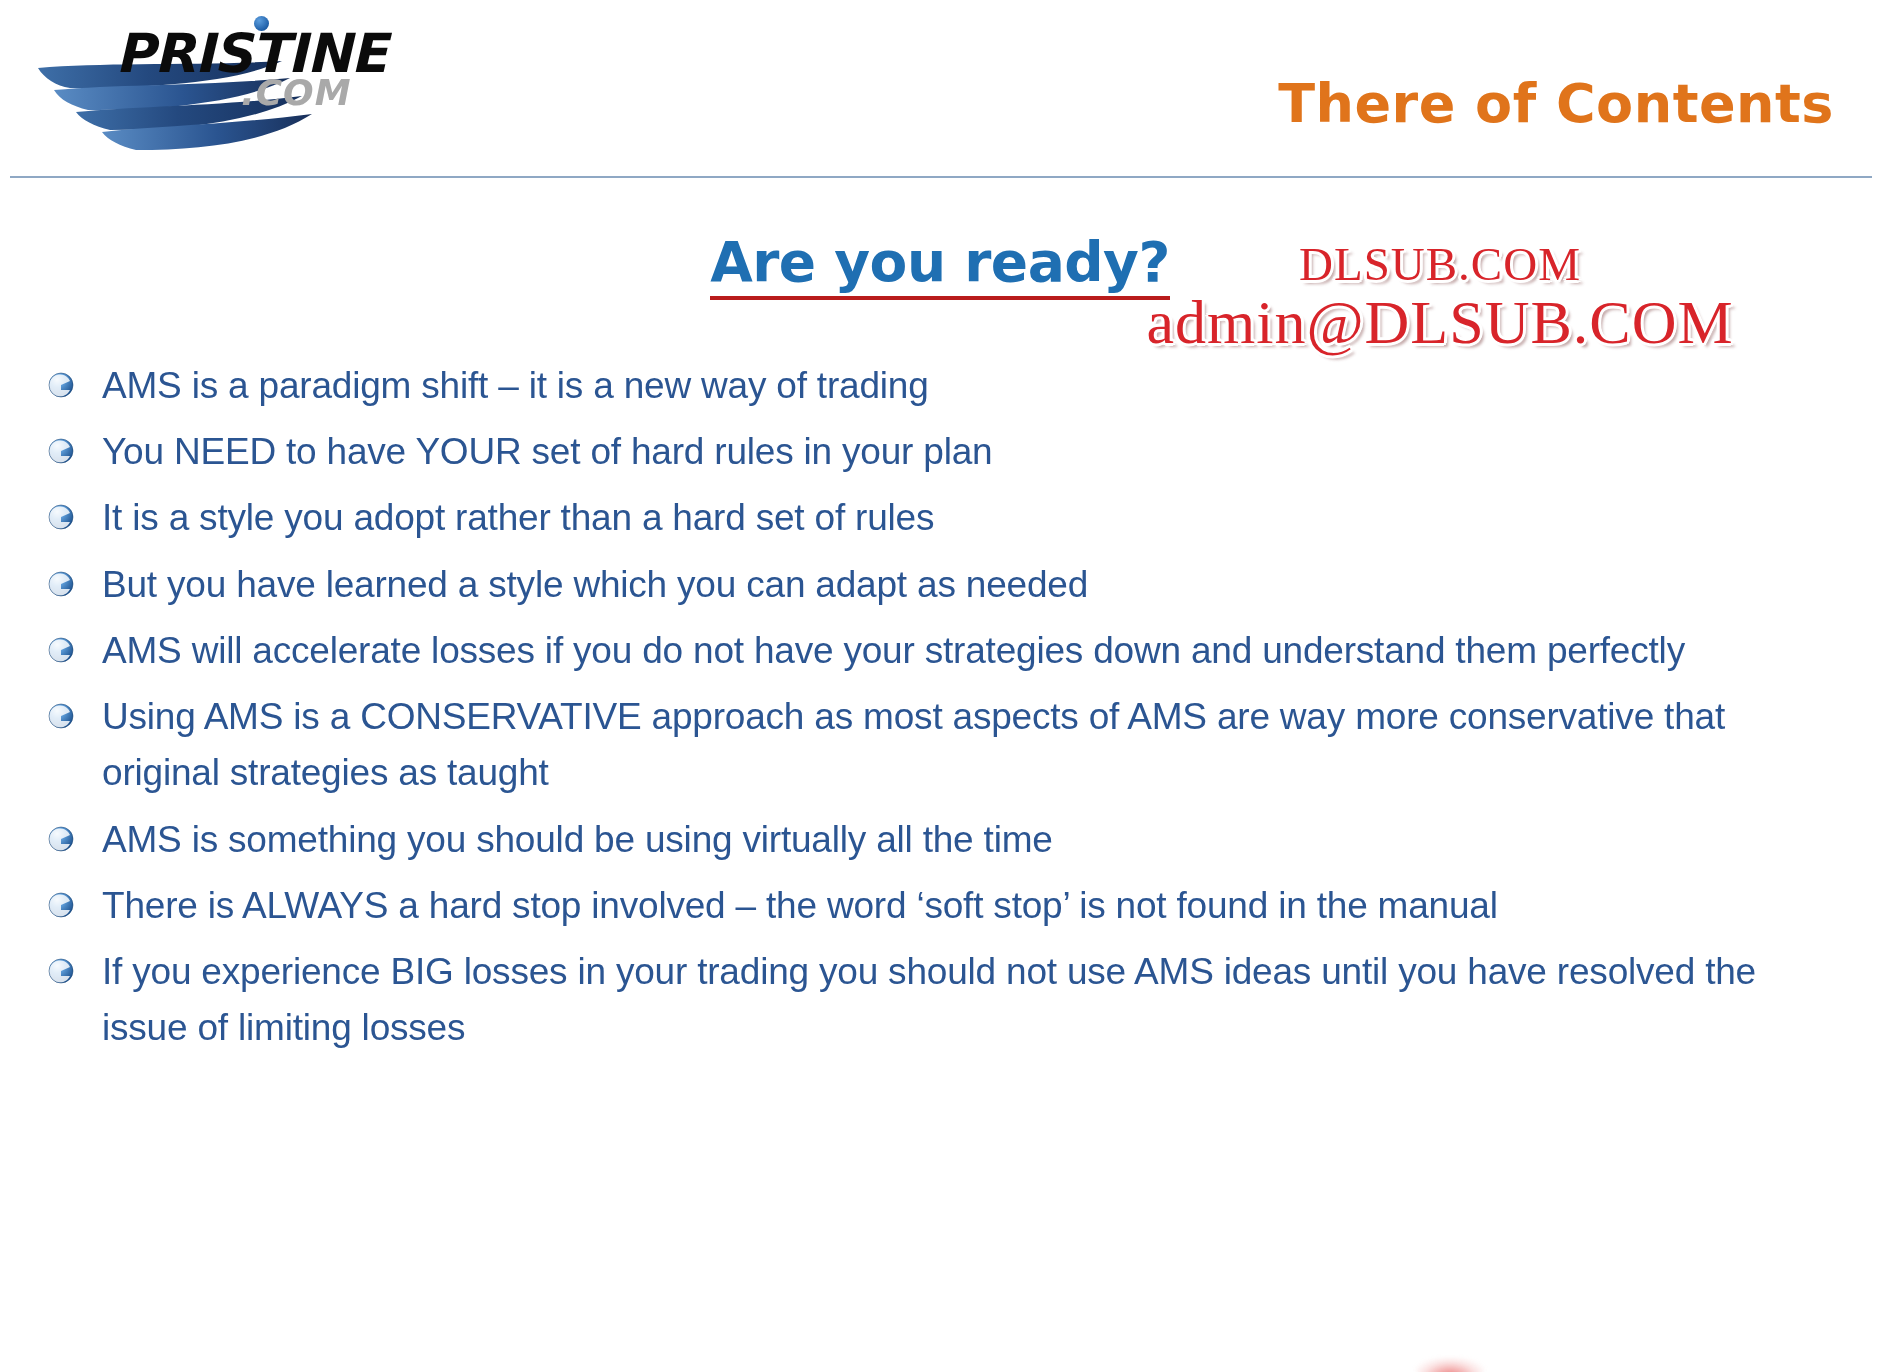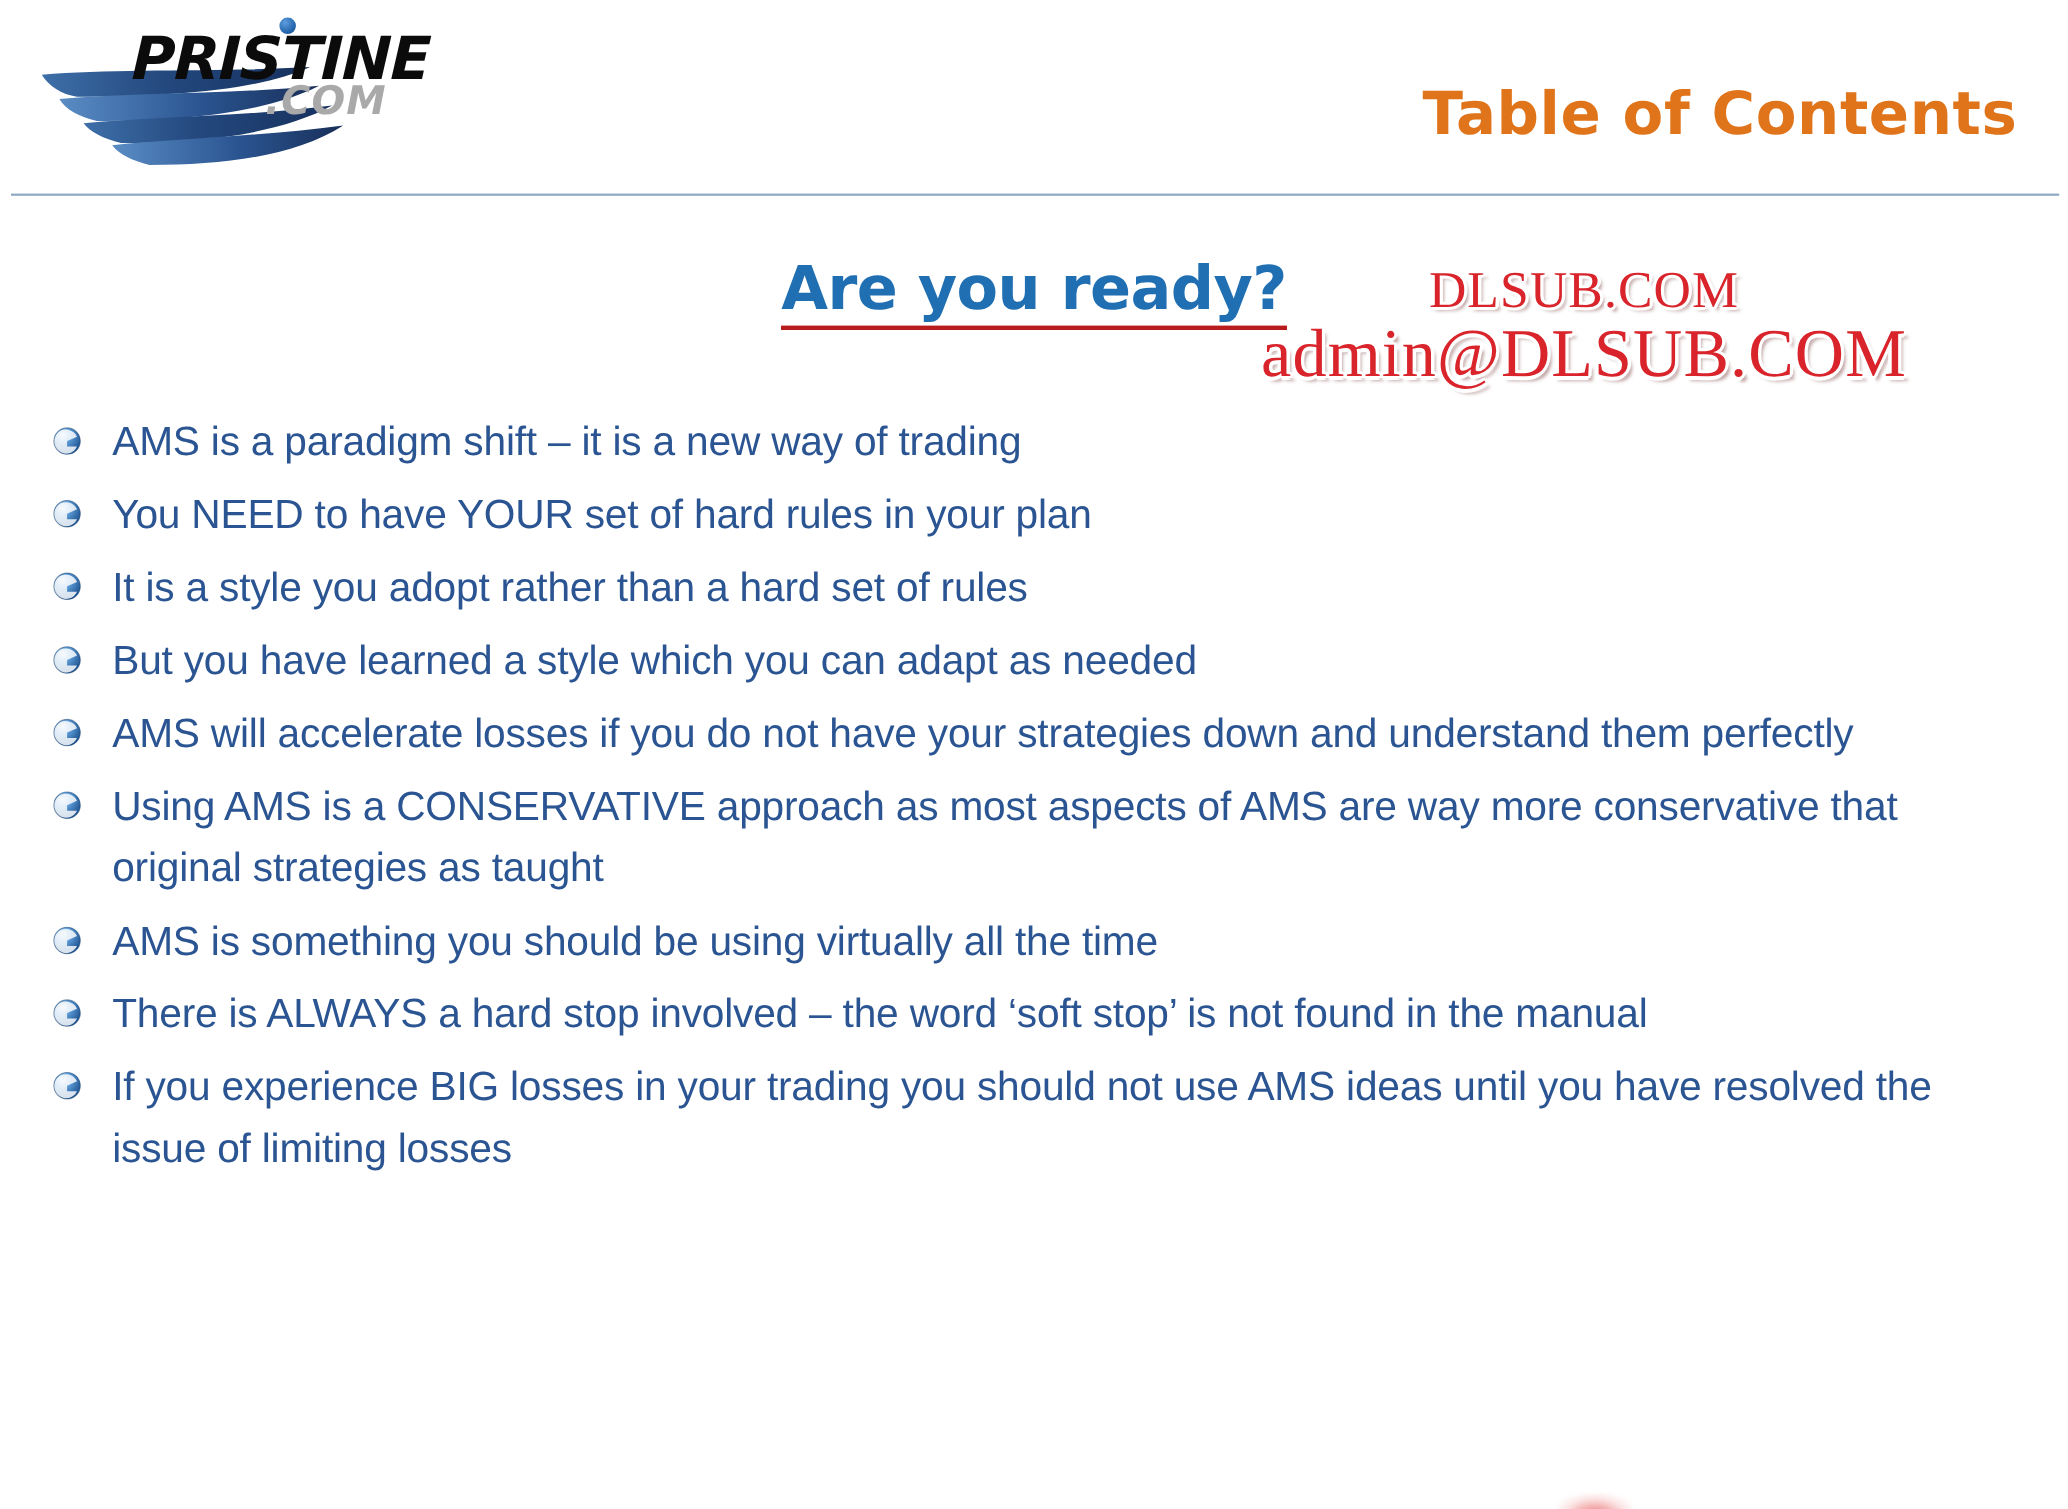--- a/index.html
+++ b/index.html
@@ -139,21 +139,21 @@
        0   -3px 0 #ffffff,  0    3px 0 #ffffff,
        4px  4px 3px rgba(120,60,60,0.45);
   }
   .wm-line1 { font-size: 47px; }
   .wm-line2 { font-size: 62px; }
 
   
   .bullet-list {
     position: absolute;
     left: 34px;
-    top: 196px;
+    top: 180px;
     width: 1800px;
     list-style: none;
     margin: 0;
     padding: 0;
   }
   .bullet-item {
     position: relative;
     padding-left: 68px;
     margin-bottom: 10px;
     font-family: "Liberation Sans", sans-serif;
@@ -203,21 +203,21 @@
       <path d="M2,8 C70,2 160,6 246,1 C200,22 120,28 34,28 C20,26 8,18 2,8 Z" fill="url(#wg1)"></path>
       <path d="M18,30 C86,24 168,26 254,18 C208,42 132,50 52,50 C36,46 24,40 18,30 Z" fill="url(#wg2)"></path>
       <path d="M40,52 C104,46 186,46 266,36 C218,62 148,70 74,70 C58,66 46,60 40,52 Z" fill="url(#wg1)"></path>
       <path d="M66,72 C124,66 200,64 276,54 C232,82 168,90 100,90 C84,86 72,80 66,72 Z" fill="url(#wg2)"></path>
     </svg>
     <div class="logo-wordmark">PRISTINE</div>
     <div class="logo-dot"></div>
     <div class="logo-com">.COM</div>
   </div>
 
-  <div class="header-title">Table of Contents</div>
+  <div class="header-title">There of Contents</div>
   <div class="header-rule"></div>
 </div>
 
 <div class="slide-body">
 
   <div class="slide-heading">
     <span>Are you ready?</span>
   </div>
 
   <div class="watermark">

